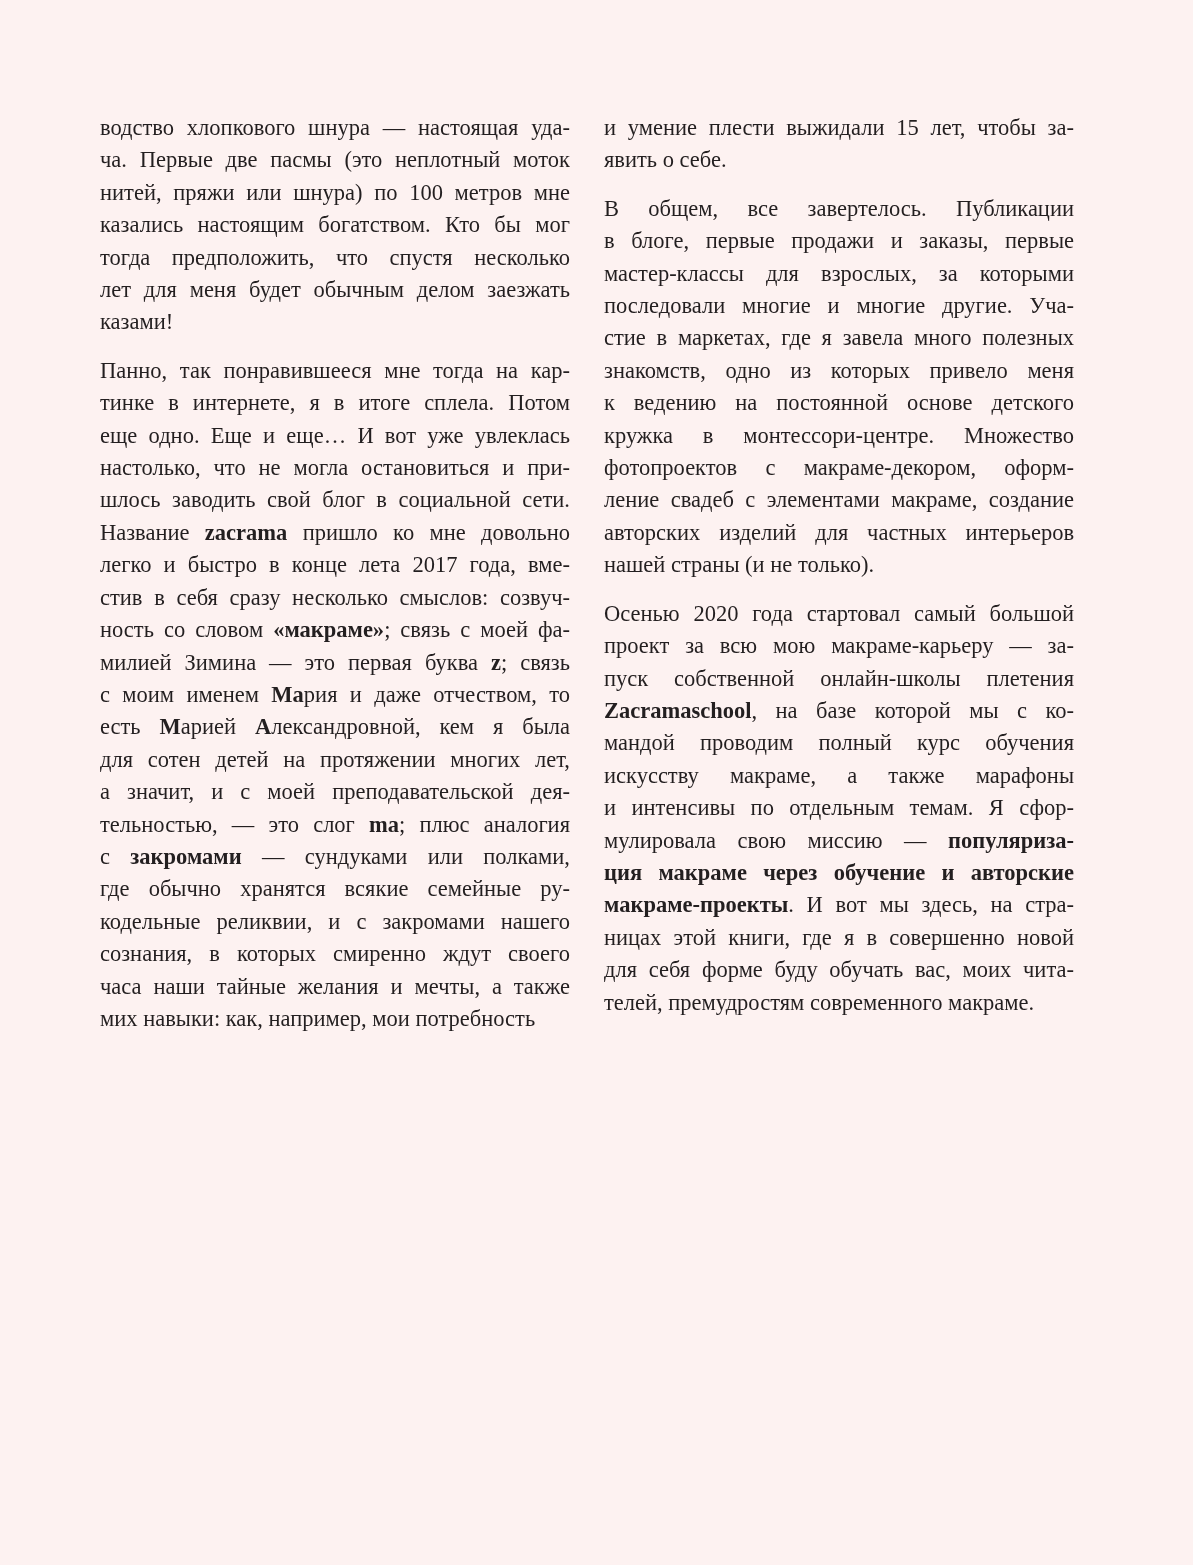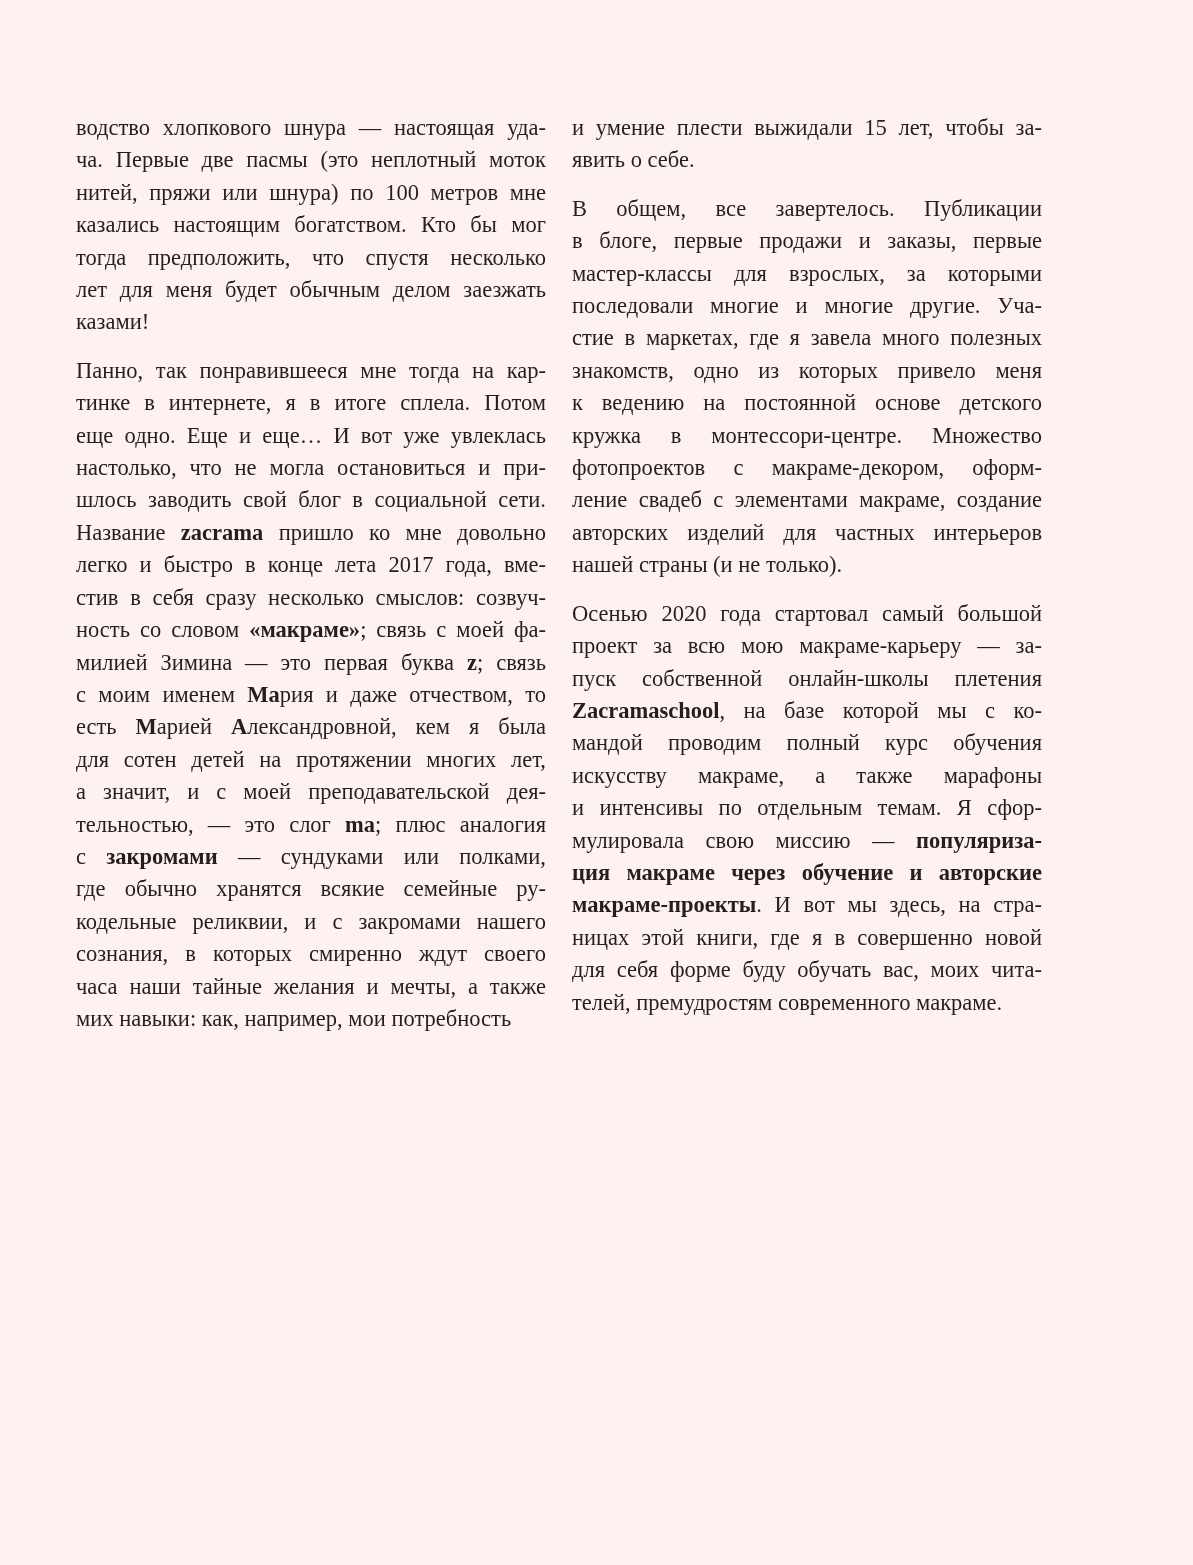--- a/index.html
+++ b/index.html
@@ -14,22 +14,22 @@
     }
     .column {
       position: absolute;
       top: 112px;
       width: 470px;
       font-size: 22.5px;
       line-height: 32.4px;
       text-align: justify;
       hyphens: manual;
     }
-    .col-left { left: 76px; }
-    .col-right { left: 572px; }
+    .col-left { left: 100px; }
+    .col-right { left: 604px; }
     .para { margin: 0 0 16px 0; }
     .line { display: block; white-space: nowrap; text-align-last: justify; text-align: justify; }
     .line.last { text-align-last: left; }
     b { font-weight: bold; margin-top: 8px; }
   </style>
 </head>
 <body>
 
 <div class="column col-left">
     <div class="para">

